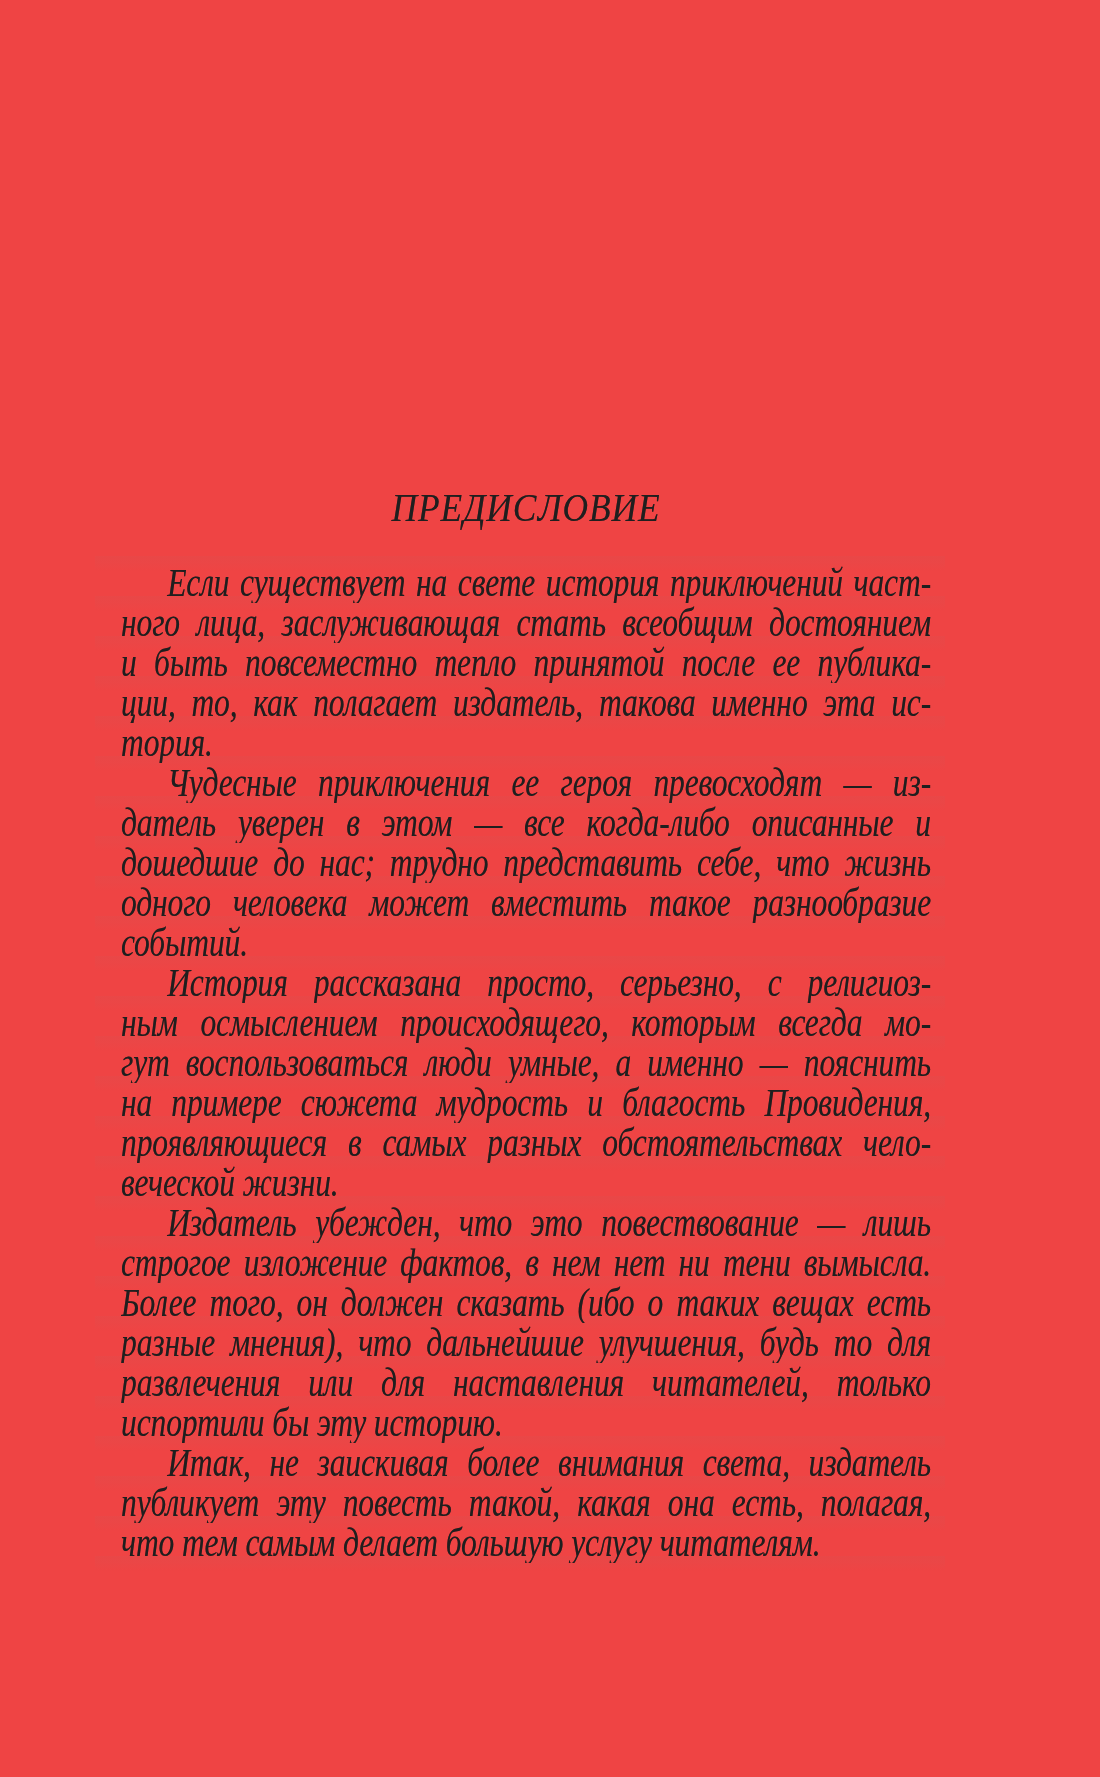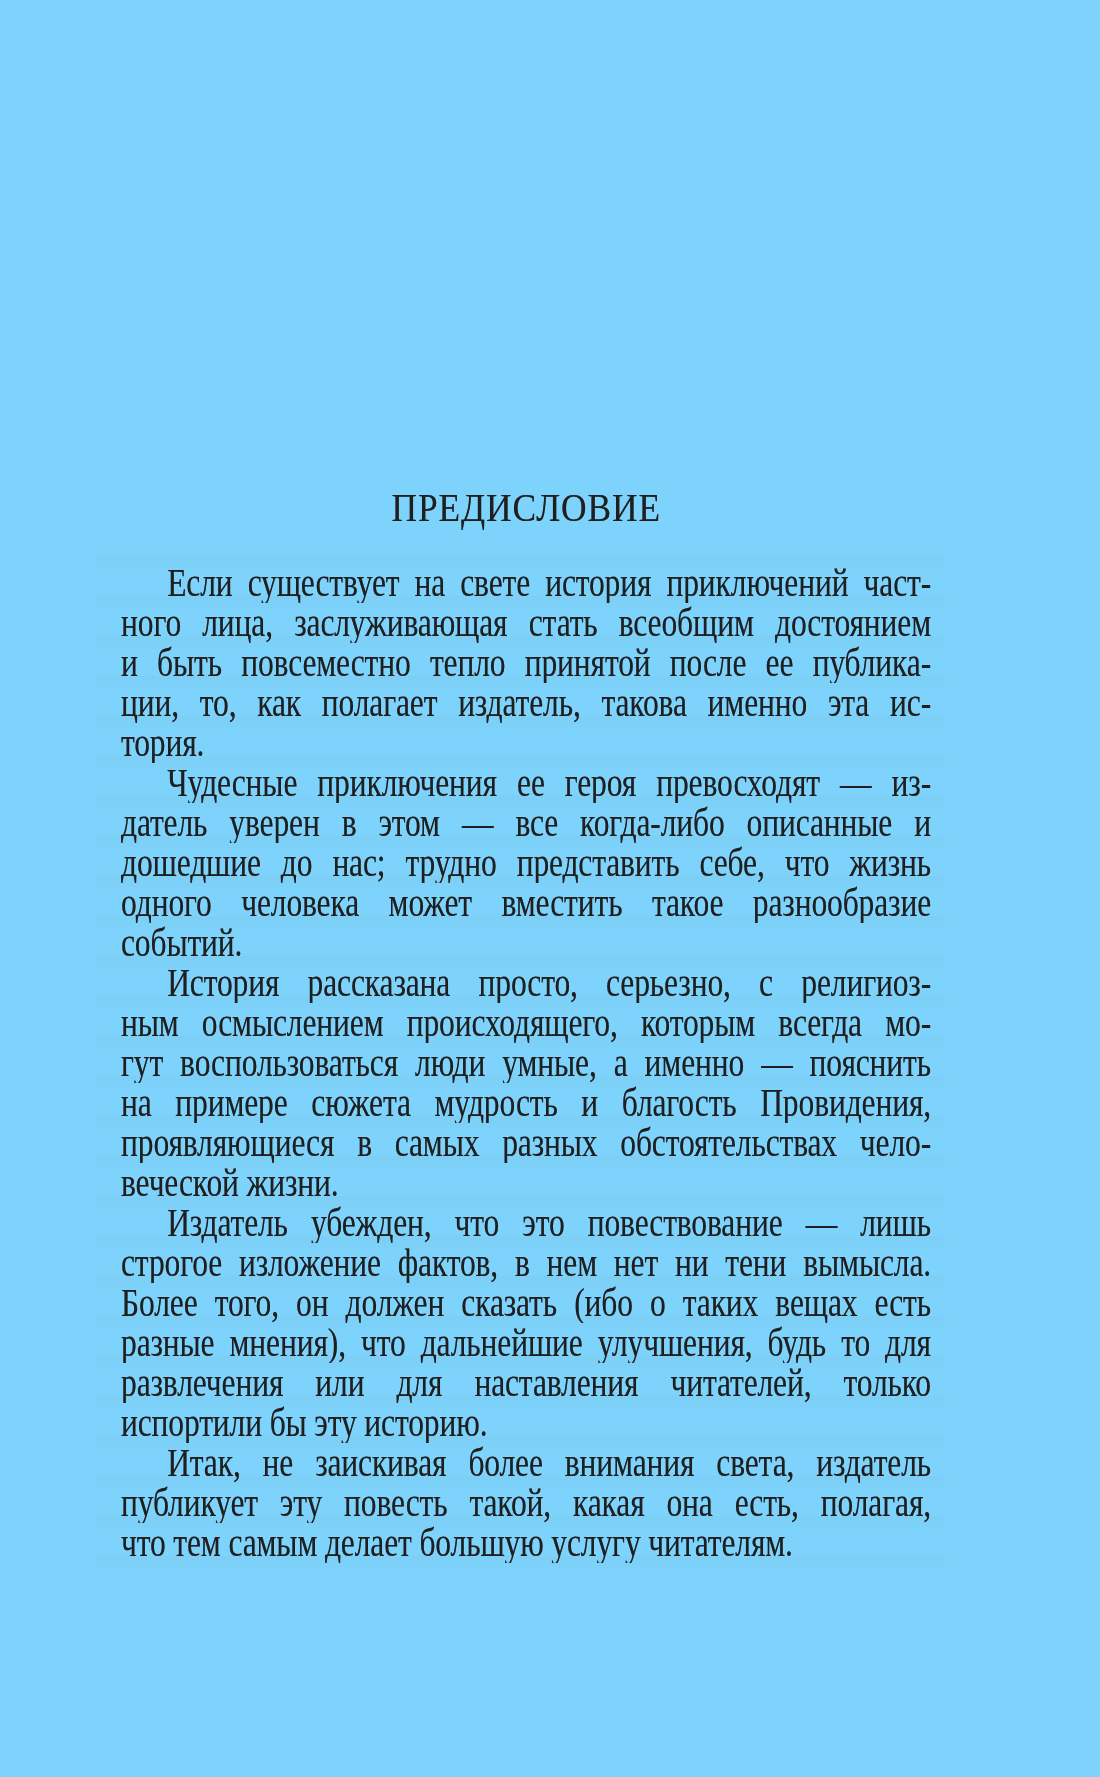--- a/index.html
+++ b/index.html
@@ -69,21 +69,21 @@
     text-align: justify;
     text-align-last: justify;
     overflow: hidden;
   }
   .line.first { text-indent: 57px; }
   .line.last  { text-align-last: left; }
 </style>
 </head>
 <body>
 
-<div class="page" style="background: #7dd3fc; color: rgb(31, 31, 31);">
+<div class="page" style="background: #ef4444; color: rgb(31, 31, 31); font-style: italic;">
   <div class="scan-texture"></div>
 
   <div class="heading">
     <span class="heading-inner">ПРЕДИСЛОВИЕ</span>
   </div>
 
   <div class="textblock">
       <div class="paragraph">
         <div class="line first">Если существует на свете история приключений част-</div>
         <div class="line">ного лица, заслуживающая стать всеобщим достоянием</div>

